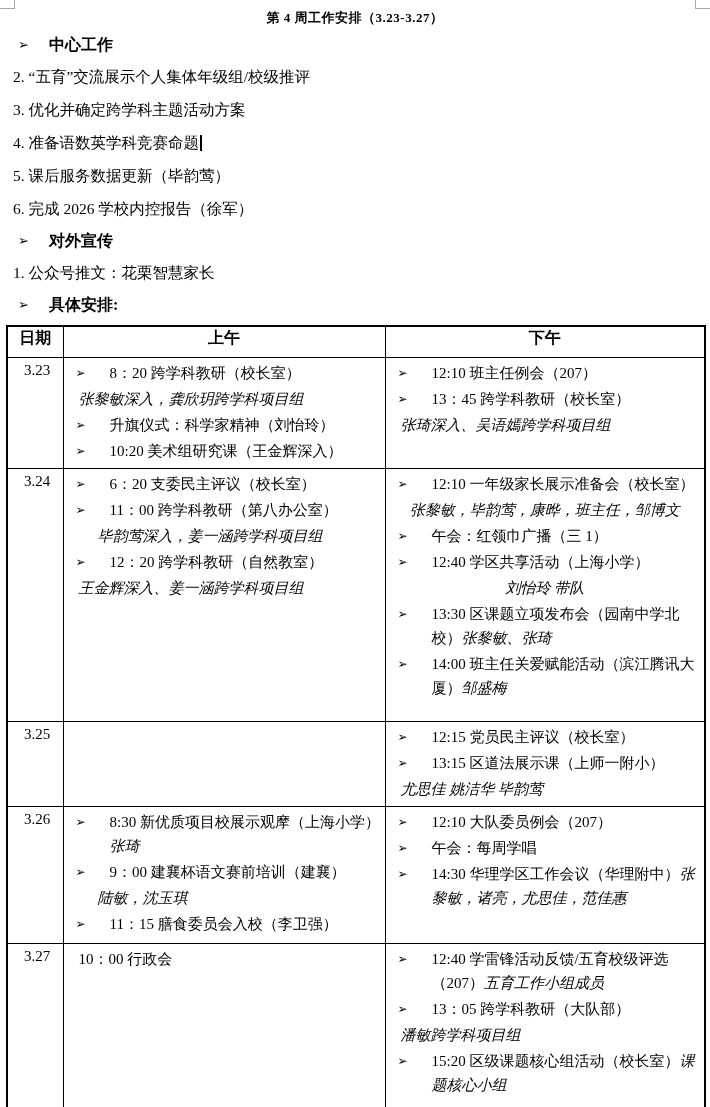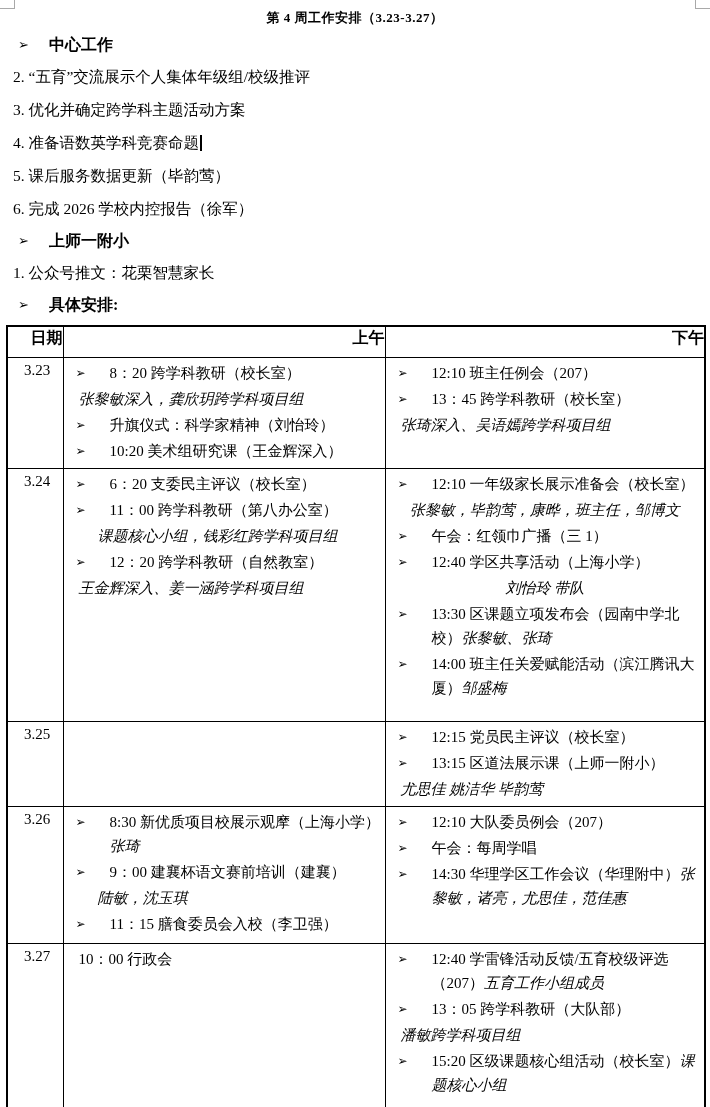--- a/index.html
+++ b/index.html
@@ -17,21 +17,21 @@
   .sec-head { font-size:16px; font-weight:bold; margin:2px 12px 8px 18px; line-height:22px; }
   .sec-head .arr2 { font-weight:normal; font-size:13px; margin-right:20px; display:inline-block; transform:translateY(-1px); }
   .num-list { margin:0 0 2px 0; }
   .num-item { font-size:15.5px; line-height:23px; margin:0 0 10px 13px; }
   .caret { display:inline-block; width:2px; height:16px; background:#000; vertical-align:-3px; margin-left:1px; }
   table.sched {
     border-collapse:collapse; table-layout:fixed;
     margin-left:6px; width:698px; border:2px solid #000;
   }
   table.sched th, table.sched td { border:1px solid #000; vertical-align:top; }
-  table.sched th { font-size:16px; font-weight:bold; height:28px; text-align:right; padding:1px 0; }
+  table.sched th { font-size:16px; font-weight:bold; height:28px; text-align:center; padding:1px 0; }
   .col-date { width:56px; } .col-am { width:322px; } .col-pm { width:320px; }
   td.date-cell { font-size:15px; padding:4px 2px 0 16px; }
   td.sched-cell { font-size:15px; padding:3px 4px 3px 0; }
   .entry { line-height:24px; margin-bottom:2px; }
   .entry.bullet { position:relative; padding-left:46px; }
   .entry .arr { position:absolute; left:12px; top:0; font-size:12px; }
   .entry.plain.ind0 { padding-left:4px;text-align:center; }
   .entry.plain.ind1 { padding-left:15px; }
   .entry.plain.ind2 { padding-left:34px; }
   .it { font-style:italic; }
@@ -46,21 +46,21 @@
 
 <div class="sec-head"><span class="arr2">➢</span><span>中心工作</span></div>
 <div class="num-list">
     <div class="num-item"><span>2. “五育”交流展示个人集体年级组/校级推评</span></div>
     <div class="num-item"><span>3. 优化并确定跨学科主题活动方案</span></div>
     <div class="num-item"><span>4. 准备语数英学科竞赛命题</span><span class="caret"></span></div>
     <div class="num-item"><span>5. 课后服务数据更新（毕韵莺）</span></div>
     <div class="num-item"><span>6. 完成 2026 学校内控报告（徐军）</span></div>
   </div>
 
-<div class="sec-head"><span class="arr2">➢</span><span>上师一附小</span></div>
+<div class="sec-head"><span class="arr2">➢</span><span>对外宣传</span></div>
 <div class="num-list">
     <div class="num-item"><span>1. 公众号推文：花栗智慧家长</span></div>
   </div>
 
 <div class="sec-head"><span class="arr2">➢</span><span>具体安排:</span></div>
 
 <table class="sched">
   <colgroup>
       <col class="col-date">
       <col class="col-am">
@@ -86,21 +86,21 @@
           <div class="entry bullet"><span class="arr">➢</span><span>12:10 班主任例会（207）</span></div>
           <div class="entry bullet"><span class="arr">➢</span><span>13：45 跨学科教研（校长室）</span></div>
           <div class="entry plain ind1"><span class="it">张琦深入、吴语嫣跨学科项目组</span></div>
         </td>
       </tr>
       <tr style="height: 253px;">
         <td class="date-cell">3.24</td>
         <td class="sched-cell">
           <div class="entry bullet"><span class="arr">➢</span><span>6：20 支委民主评议（校长室）</span></div>
           <div class="entry bullet"><span class="arr">➢</span><span>11：00 跨学科教研（第八办公室）</span></div>
-          <div class="entry plain ind2"><span class="it">课题核心小组，钱彩红跨学科项目组</span></div>
+          <div class="entry plain ind2"><span class="it">毕韵莺深入，姜一涵跨学科项目组</span></div>
           <div class="entry bullet"><span class="arr">➢</span><span>12：20 跨学科教研（自然教室）</span></div>
           <div class="entry plain ind1"><span class="it">王金辉深入、姜一涵跨学科项目组</span></div>
         </td>
         <td class="sched-cell">
           <div class="entry bullet"><span class="arr">➢</span><span>12:10 一年级家长展示准备会（校长室）</span></div>
           <div class="entry plain ind0"><span class="it">张黎敏，毕韵莺，康晔，班主任，邹博文</span></div>
           <div class="entry bullet"><span class="arr">➢</span><span>午会：红领巾广播（三 1）</span></div>
           <div class="entry bullet"><span class="arr">➢</span><span>12:40 学区共享活动（上海小学）</span></div>
           <div class="entry plain ind0"><span class="it">刘怡玲 带队</span></div>
           <div class="entry bullet"><span class="arr">➢</span><span>13:30 区课题立项发布会（园南中学北校）</span><span class="it">张黎敏、张琦</span></div>

